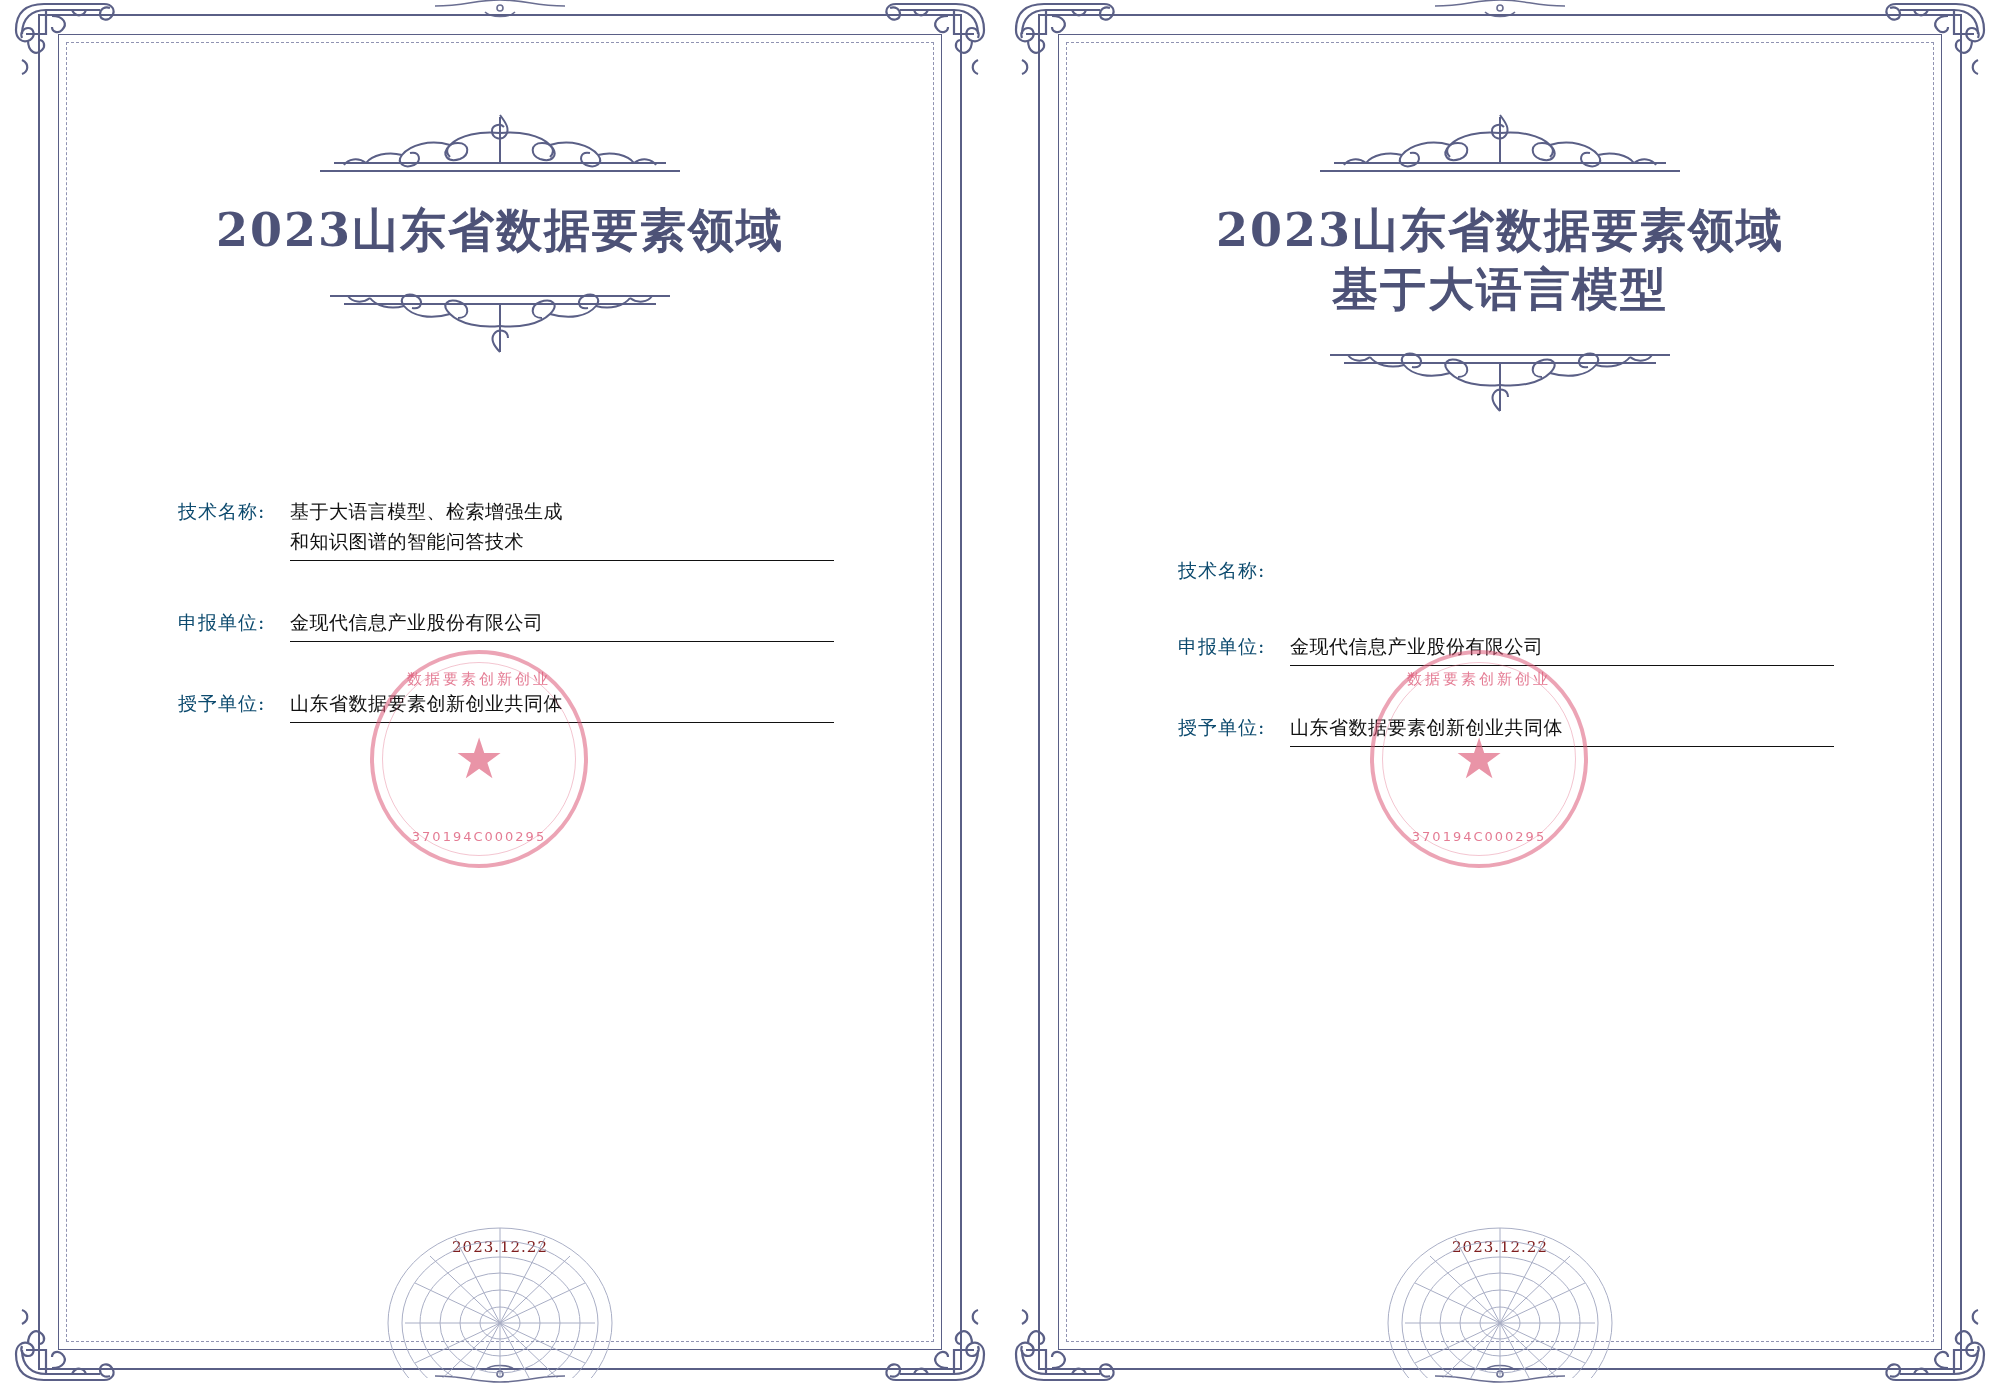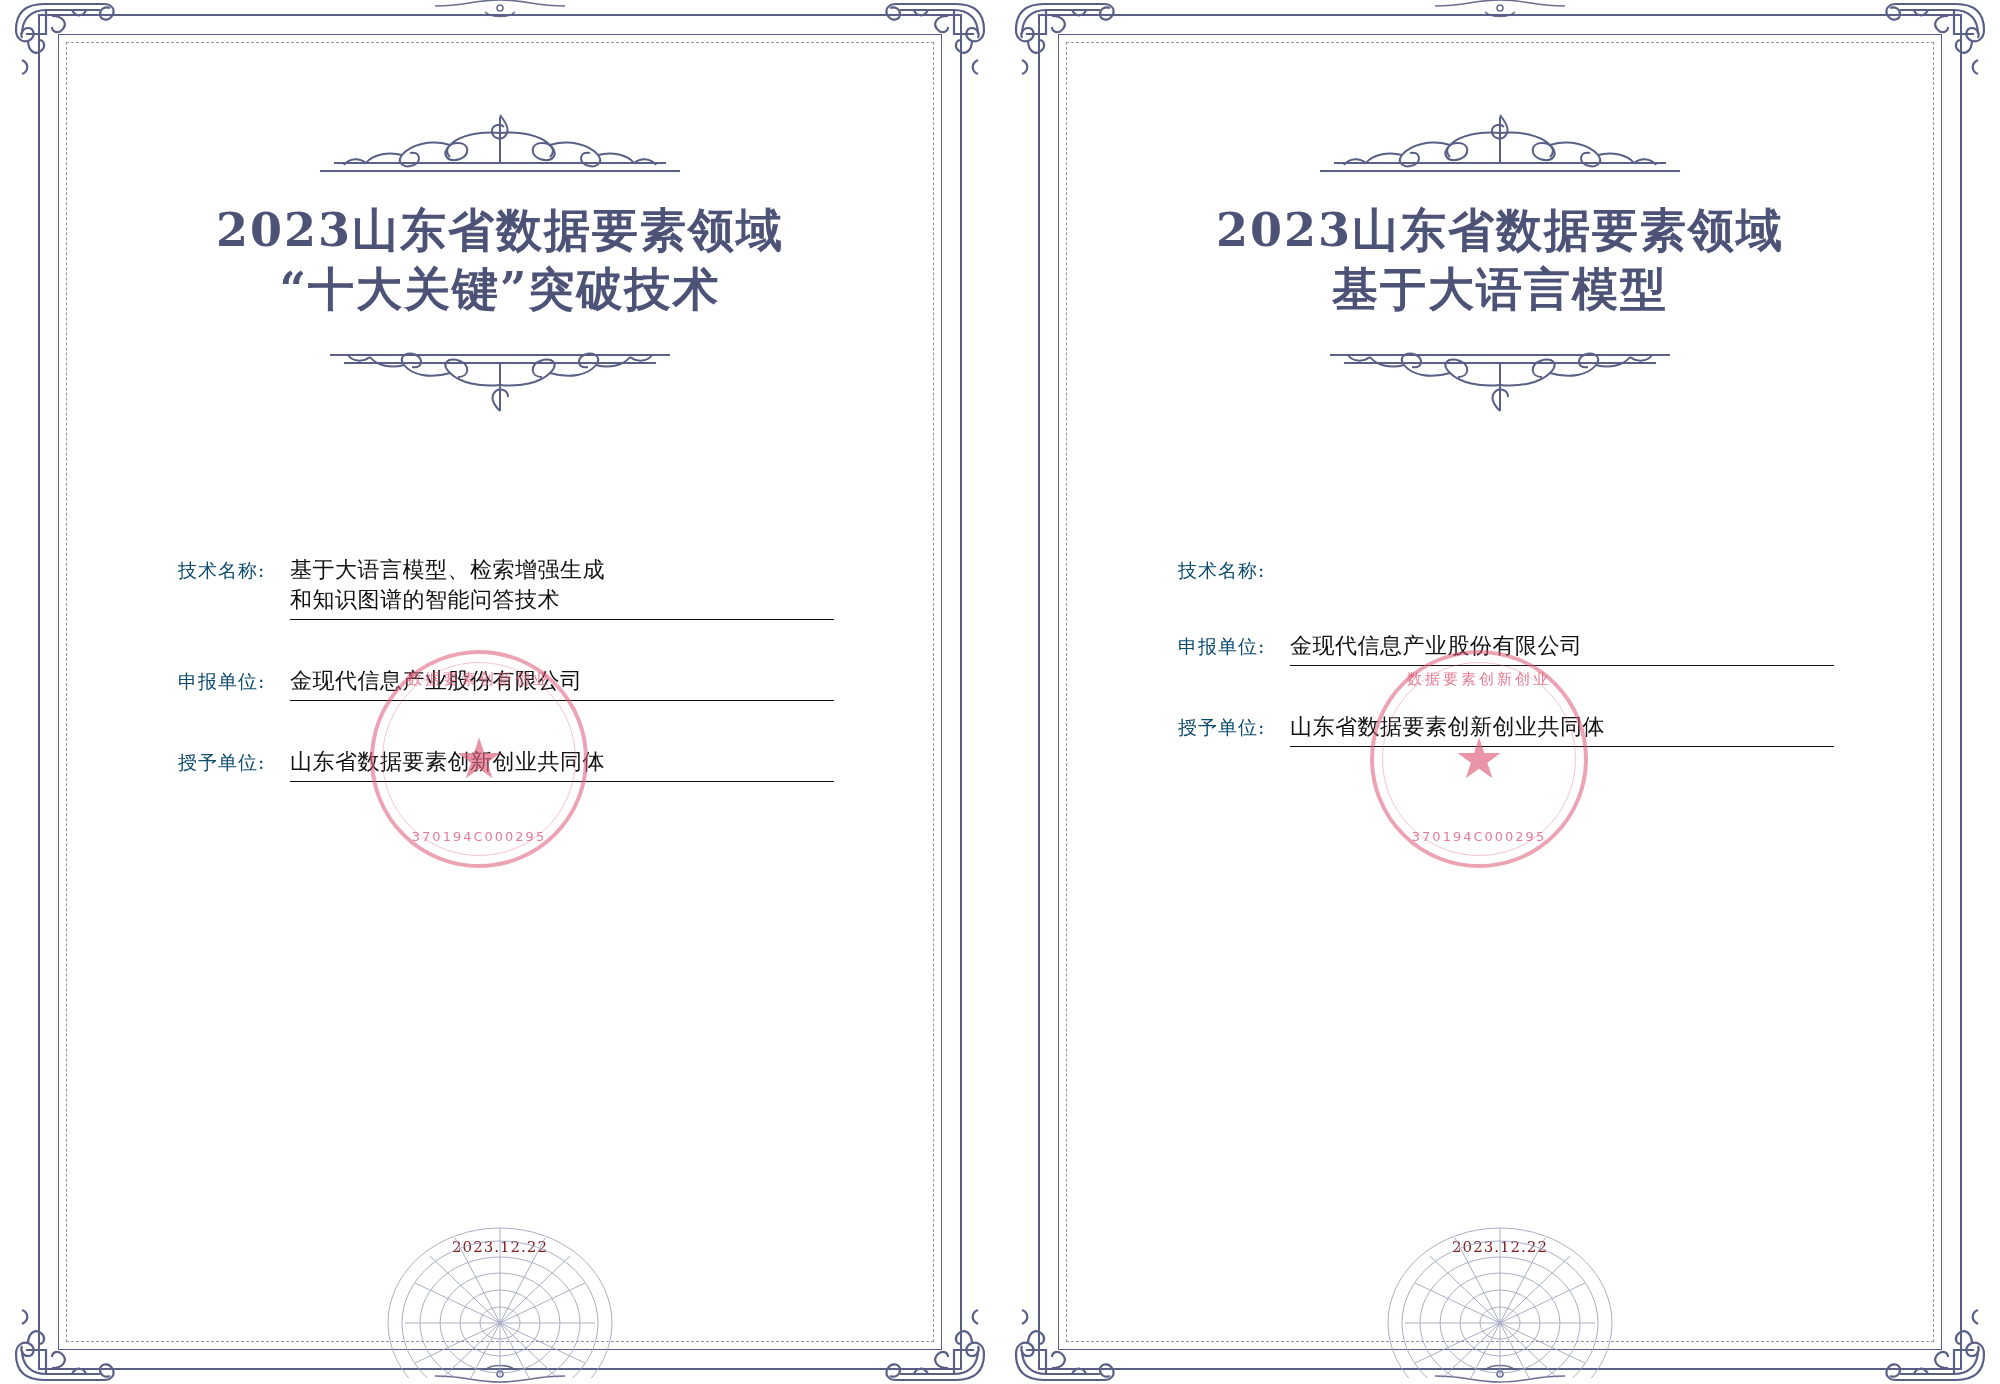--- a/index.html
+++ b/index.html
@@ -134,21 +134,21 @@
     text-align: justify;
     white-space: nowrap;
   }
   .field-value-wrap {
     flex: 1 1 auto;
     min-width: 0;
     border-bottom: 1.6px solid #111;
     padding-bottom: 4px;
   }
   .field-value {
-    font-size: 22px;
+    font-size: 19px;
     color: #111;
     font-family: "DejaVu Serif", serif;
     line-height: 30px;
     letter-spacing: 0.5px;
     white-space: pre-line;
   }
   .date {
     position: absolute;
     left: 0;
     right: 0;
@@ -306,21 +306,20 @@
         <path d="M140 40 C120 34 100 40 92 50 C86 58 94 64 104 60 C112 56 110 46 100 48"></path>
         <path d="M240 40 C260 34 280 40 288 50 C294 58 286 64 276 60 C268 56 270 46 280 48"></path>
         <path d="M92 50 C78 46 62 50 56 58"></path>
         <path d="M288 50 C302 46 318 50 324 58"></path>
         <path d="M56 58 C48 52 38 54 34 60"></path>
         <path d="M324 58 C332 52 342 54 346 60"></path>
       </svg>
 
       <div class="title-block">
         <div class="title-line">2023山东省数据要素领域</div>
-        <div class="title-line">“十大关键”突破技术</div>
       </div>
 
       <svg class="divider-ornament" viewBox="0 0 360 80" fill="none" stroke="currentColor" stroke-width="2">
         <path d="M10 10 L350 10"></path>
         <path d="M24 18 L336 18"></path>
         <path d="M180 18 L180 66"></path>
         <path d="M180 66 C174 60 170 54 174 48 C178 42 188 44 188 52"></path>
         <path d="M180 40 C160 42 140 38 130 28 C120 18 128 12 140 16 C150 20 150 32 138 32"></path>
         <path d="M180 40 C200 42 220 38 230 28 C240 18 232 12 220 16 C210 20 210 32 222 32"></path>
         <path d="M130 28 C110 34 92 30 84 20 C78 12 86 6 96 10 C104 14 102 24 92 22"></path>

